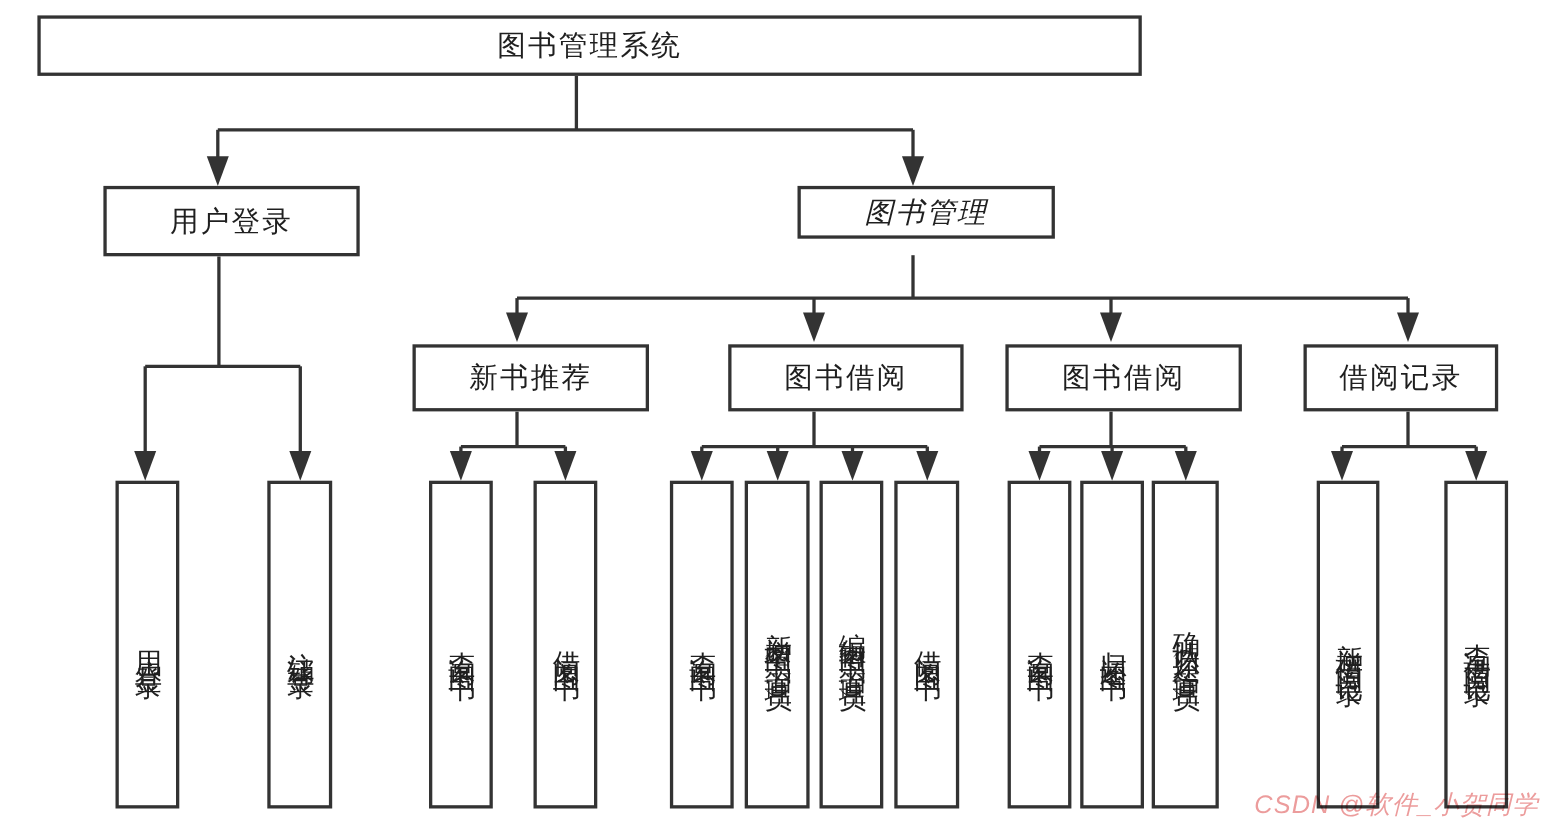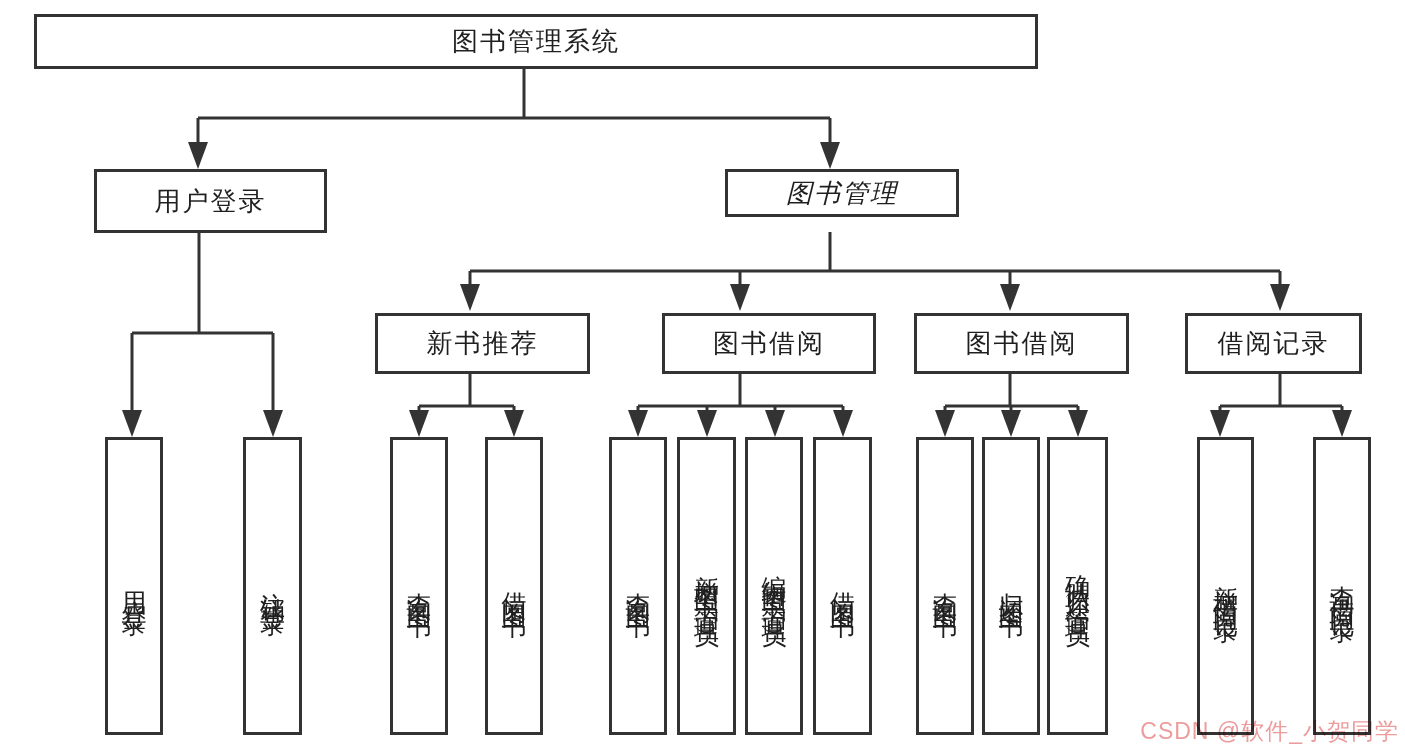--- a/index.html
+++ b/index.html
@@ -48,20 +48,21 @@
   .watermark {
     position: absolute;
     right: 6px;
     top: 716px;
     font-size: 23px;
     letter-spacing: 1px;
     color: #ec9c9c;
     mix-blend-mode: multiply;
     z-index: 3;
     white-space: nowrap;
+    font-style: italic;
   }
 </style>
 </head>
 <body>
 
 <div id="stage">
 
   <svg id="connectors" viewBox="0 0 1405 747" xmlns="http://www.w3.org/2000/svg">
     <g stroke="#333333" stroke-width="3" fill="none">
 

